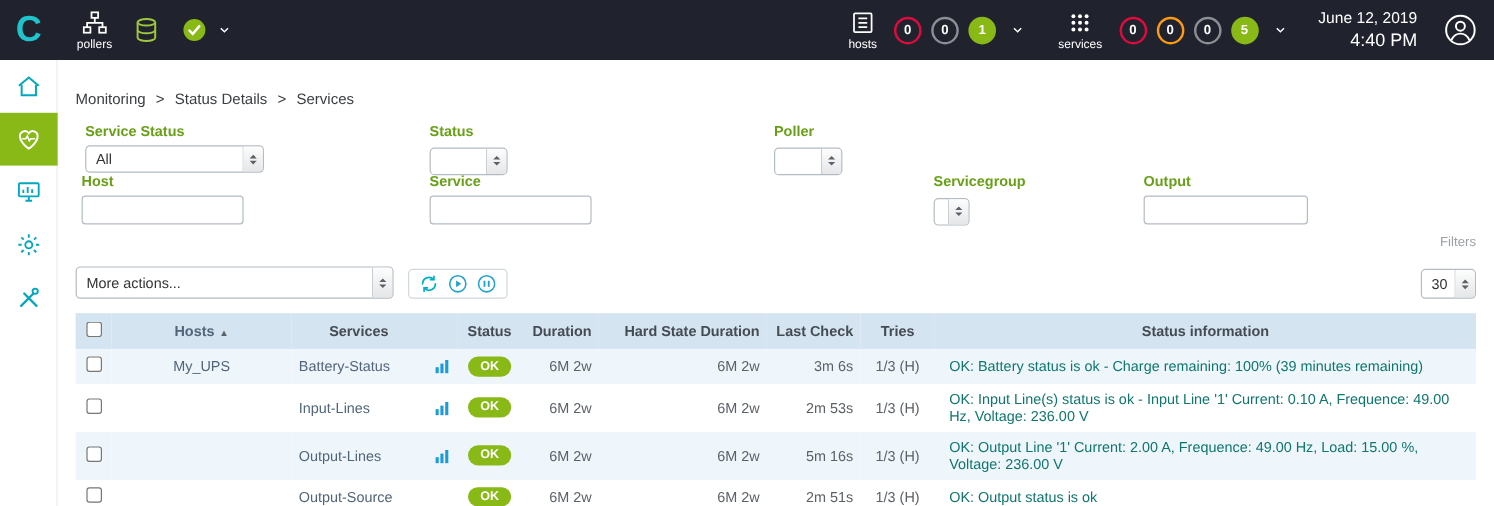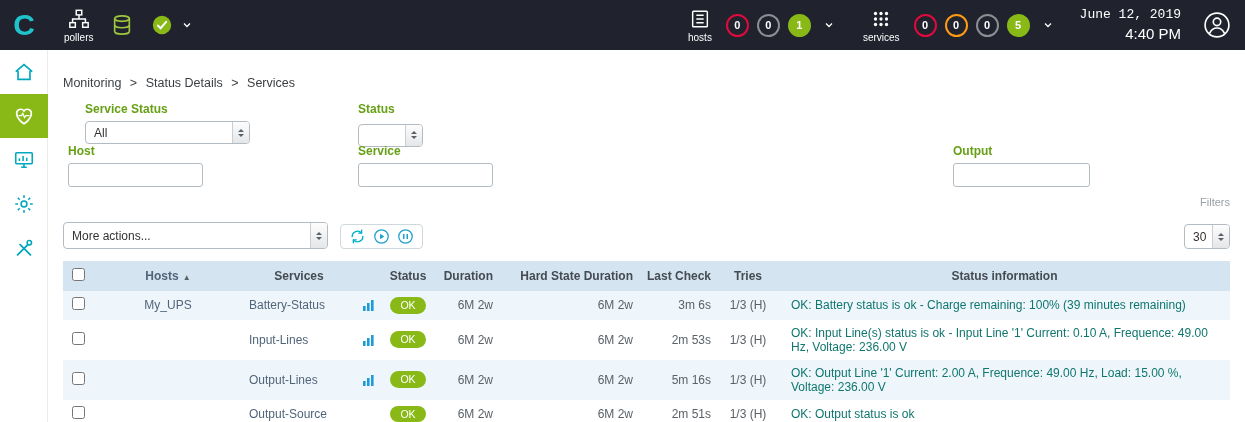--- a/index.html
+++ b/index.html
@@ -19,21 +19,21 @@
              font-size:11px; font-weight:bold; display:flex; align-items:center; justify-content:center; margin:0 4px; }
   .counter.red { border-color:#e00b3d; }
   .counter.orange { border-color:#ff9a13; }
   .counter.gray { border-color:#8b8f94; }
   .counter.green { border-color:#88b917; background:#88b917; }
   .status-group { display:flex; align-items:center; }
   .status-group.hosts { margin-left:auto; }
   .status-group.services { margin-left:28px; }
   .counters { display:flex; align-items:center; margin-left:10px; }
   .datetime { margin-left:26px; text-align:right; line-height:1.3; }
-  .datetime .date { font-size:13px;font-family:Liberation Mono, monospace; }
+  .datetime .date { font-size:13px; }
   .datetime .time { font-size:15px; }
   .avatar { margin-left:22px; width:28px; height:28px; color:#fff; }
 
   
   .sidebar { position:absolute; top:50px; left:0; width:48px; bottom:0; background:#fff; border-right:1px solid #ececec; }
   .side-item { width:48px; height:44px; display:flex; align-items:center; justify-content:center; color:#00a7bd; cursor:pointer; }
   .side-item.active { background:#88b917; color:#fff; }
   .side-item svg { width:22px; height:22px; }
 
   
@@ -69,21 +69,21 @@
   .svc-table { width:100%; border-collapse:collapse; font-size:12px; margin-top:12px; }
   .svc-table th { background:#d4e4f1; color:#454b52; font-weight:bold; padding:7px 6px; white-space:nowrap; }
   .svc-table td { padding:6px 6px; color:#5a6168; white-space:nowrap; }
   .svc-table tbody tr:nth-child(odd) { background:#eff6fb; }
   .svc-table tbody tr:nth-child(even) { background:#fff; }
   td.host, th.host { text-align:center; color:#51657a; }
   td.svc { text-align:left; color:#51657a; }
   td.right, th.right { text-align:right; }
   td.center, th.center { text-align:center; }
   td.info { text-align:left; color:#0f766e; padding-left:12px; white-space:normal; }
-  .ok-badge { display:inline-block; background:#88b917; color:#fff; font-size:10.5px; font-weight:normal;
+  .ok-badge { display:inline-block; background:#88b917; color:#fff; font-size:10.5px; font-weight:bold;
               padding:3px 10px; border-radius:10px; line-height:1; }
   .sort-caret { font-size:8px; color:#5b6166; margin-left:4px; }
   .cb { width:13px; height:13px; cursor:pointer; }
   .graph-ic { width:13px; height:13px; display:inline-block; vertical-align:middle; }
 </style>
 </head>
 <body>
 
 <div class="app">
 
@@ -213,48 +213,68 @@
 
     <div class="breadcrumb">
       <span>Monitoring</span>
       <span class="bc-sep">&gt;</span>
       <span>Status Details</span>
       <span class="bc-sep">&gt;</span>
       <span>Services</span>
     </div>
 
     <div class="filter-panel">
-      <div class="ffield" style="left:22px; top:4px;">
+      <div class="ffield" style="left:8px; top:4px;">
         <span class="flabel">Service Status</span>
-        <div class="sel" style="width:165px">
+        <div class="sel" style="width:149px">
           <span>All</span>
           <span class="stepper">
               <i class="up"></i>
               <i class="dn"></i>
             </span>
         </div>
       </div>
       <div class="ffield" style="left:295px; top:4px;">
         <span class="flabel">Status</span>
         <div class="sel" style="width:65px">
           <span></span>
           <span class="stepper">
               <i class="up"></i>
               <i class="dn"></i>
             </span>
         </div>
       </div>
+      <div class="ffield" style="left:582px; top:4px;">
+        <span class="flabel">Poller</span>
+        <div class="sel" style="width:57px">
+          <span></span>
+          <span class="stepper">
+              <i class="up"></i>
+              <i class="dn"></i>
+            </span>
+        </div>
+      </div>
 
       <div class="ffield" style="left:5px; top:46px;">
         <span class="flabel">Host</span>
         <input class="tinput" type="text" value="" style="">
       </div>
       <div class="ffield" style="left:295px; top:46px;">
         <span class="flabel">Service</span>
         <input class="tinput" type="text" value="" style="">
+      </div>
+      <div class="ffield" style="left:715px; top:46px;">
+        <span class="flabel">Servicegroup</span>
+        <div class="sel" style="width:30px; padding-left:3px;">
+          <span></span>
+          <span class="stepper" style="margin-left:0">
+              <i class="up"></i>
+              <i class="dn"></i>
+            </span>
+        </div>
       </div>
       <div class="ffield" style="left:890px; top:46px;">
         <span class="flabel">Output</span>
         <input class="tinput" style="width: 137px;" type="text" value="">
       </div>
 
       <span class="filters-note">Filters</span>
     </div>
 
     <div class="toolbar">

